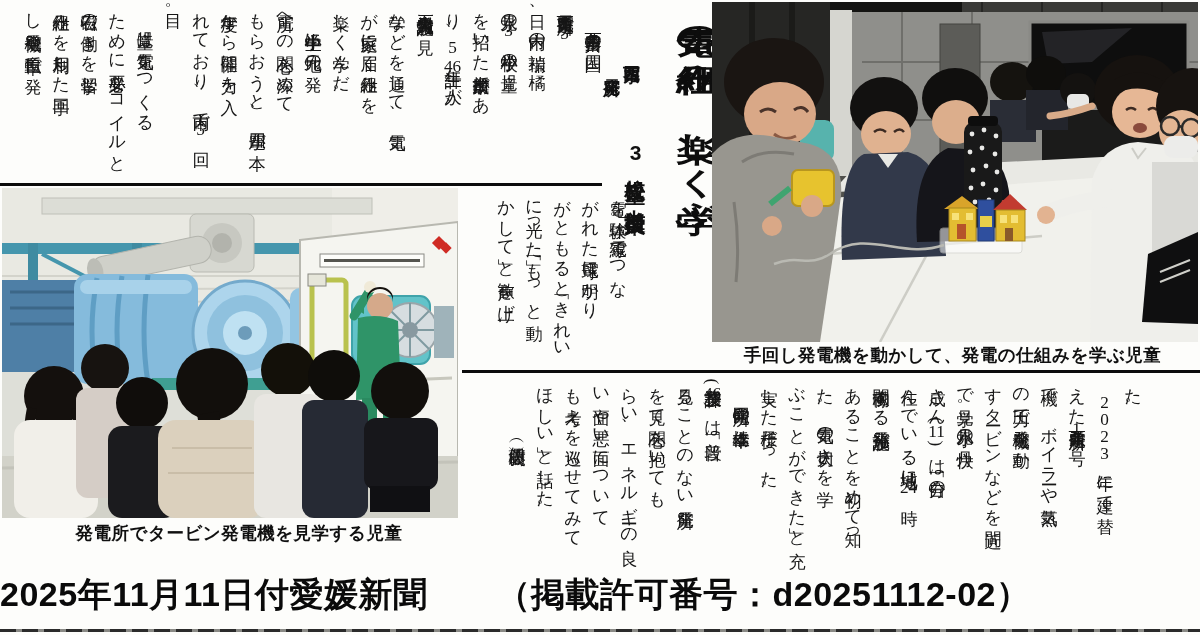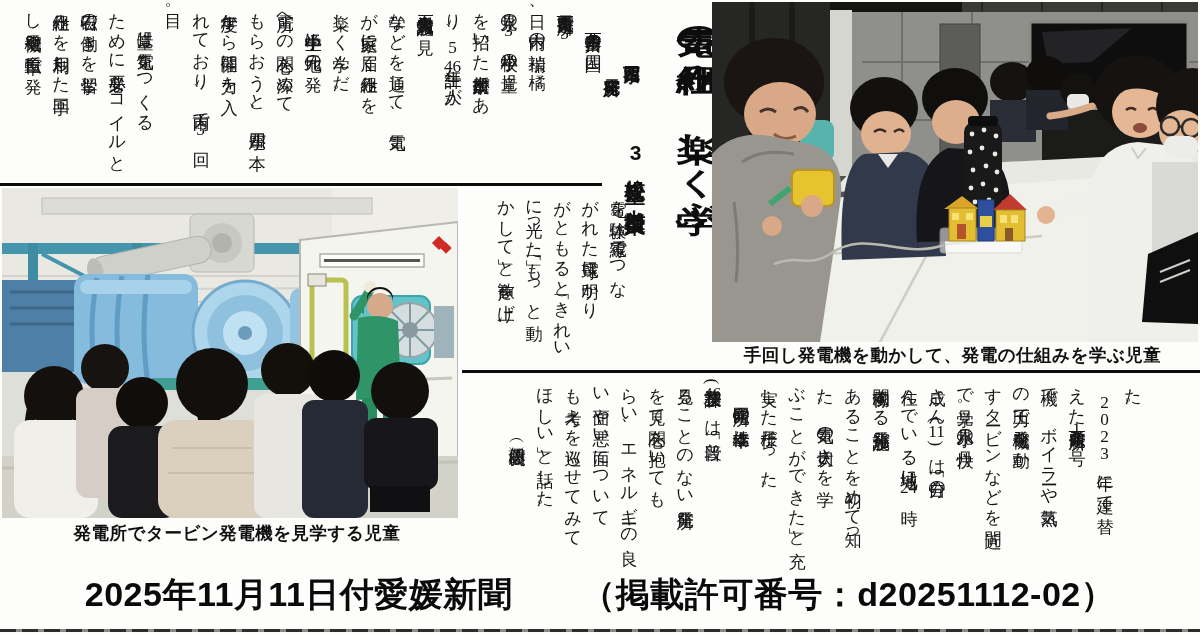--- a/index.html
+++ b/index.html
@@ -33,24 +33,24 @@
   .byline-col{padding-top:57px;}
   
   .rule{background:#0c0c0c;}
   .rule-top{left:0;top:183px;width:602px;height:2.5px;}
   .rule-mid{left:462px;top:370px;width:738px;height:2.5px;}
   .bottom-edge{left:0;top:629px;width:1200px;height:3px;
       background:repeating-linear-gradient(90deg,#2b2b2b 0 16px,#8a8a86 16px 22px);}
   
   .caption{font-family:"Liberation Sans","DejaVu Sans",sans-serif;font-weight:700;
       font-size:17.5px;text-align:center;color:#101010;letter-spacing:0.5px;}
-  .caption-plant{left:6px;top:521px;width:462px;height:30px;}
+  .caption-plant{left:0;top:521px;width:462px;height:30px;padding-left:8px;}
   .caption-class{left:705px;top:343px;width:495px;height:26px;text-align:center;}
   
-  .credit{left:0;top:572px;width:1200px;text-align:center;
+  .credit{left:0;top:572px;width:1200px;
       font-family:"Liberation Sans","DejaVu Sans",sans-serif;font-weight:800;
       font-size:34px;letter-spacing:0.5px;color:#0a0a0a;}
   svg{display:block;}
 </style>
 </head>
 <body>
 
 <div class="abs vblock headline-block">
     <div class="vcol">電気の仕組み　楽しく学ぶ</div>
   </div>

